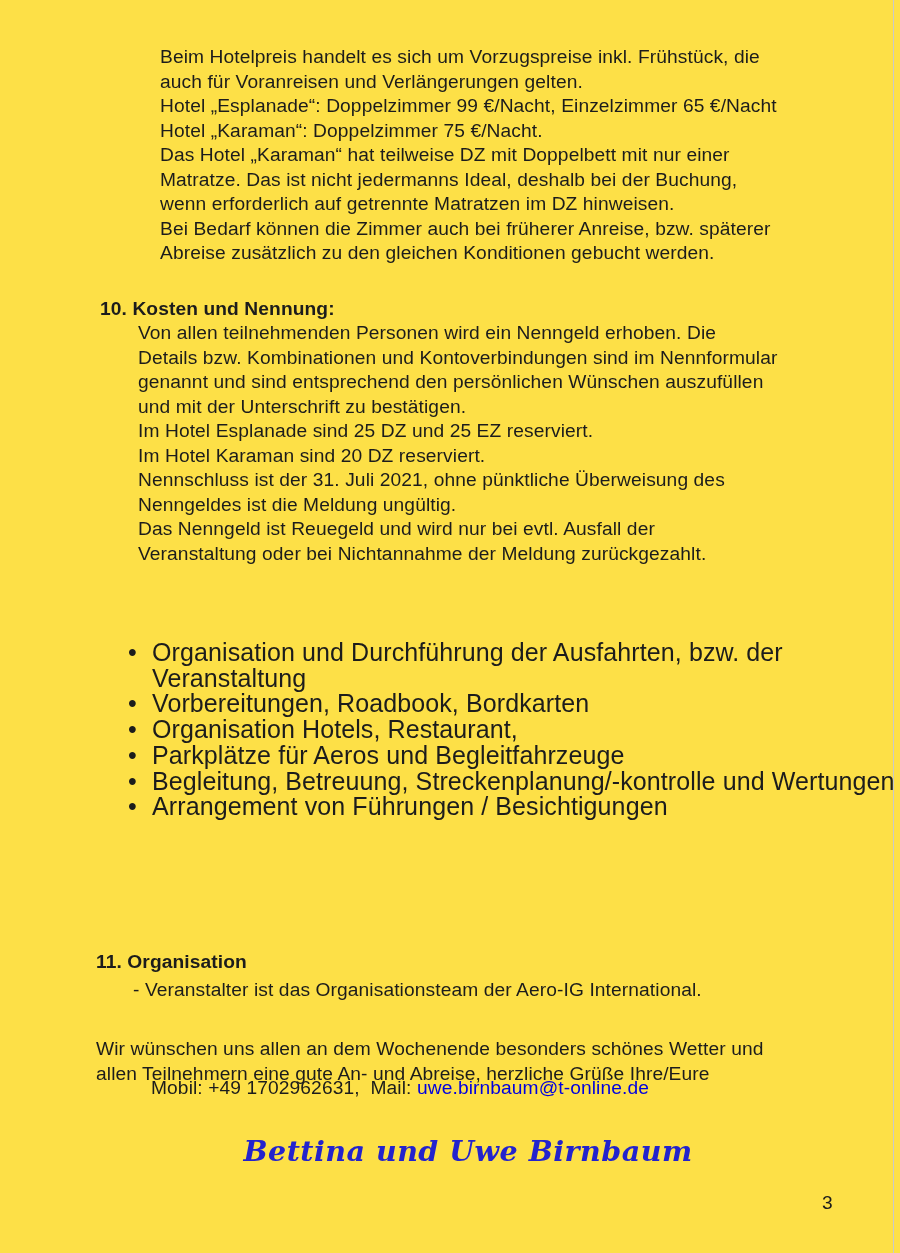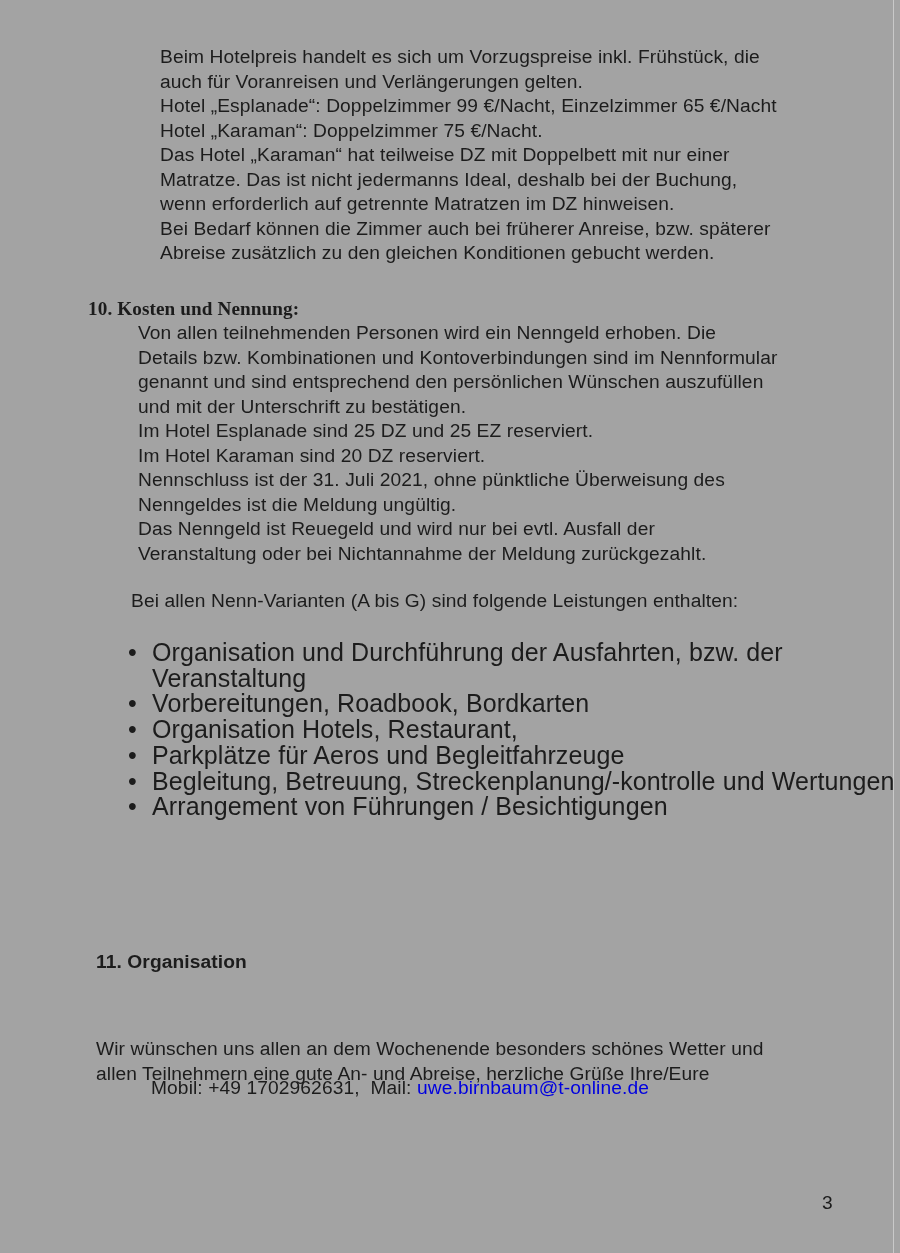--- a/index.html
+++ b/index.html
@@ -4,21 +4,21 @@
 <style>
   html,body{margin:0;padding:0;}
   body{
     width:900px;height:1253px;
     background:#ffffff;
     font-family:"Liberation Sans", sans-serif;
     color:#1c1c1c;
     position:relative;
     overflow:hidden;
   }
-  .page{position:absolute;inset:0;background:#a3a3a3;}
+  .page{position:absolute;inset:0;background:#fde047;}
   .blk{
     position:absolute;
     font-size:19.2px;
     line-height:24.5px;
     white-space:pre-line;
     letter-spacing:0.1px;
   }
   .bold{font-weight:bold;}
   .bullets{
     position:absolute;
@@ -65,55 +65,56 @@
   <div class="blk" style="left:160px; top:45px;">Beim Hotelpreis handelt es sich um Vorzugspreise inkl. Frühstück, die
 auch für Voranreisen und Verlängerungen gelten.
 Hotel „Esplanade“: Doppelzimmer 99 €/Nacht, Einzelzimmer 65 €/Nacht
 Hotel „Karaman“: Doppelzimmer 75 €/Nacht.
 Das Hotel „Karaman“ hat teilweise DZ mit Doppelbett mit nur einer
 Matratze. Das ist nicht jedermanns Ideal, deshalb bei der Buchung,
 wenn erforderlich auf getrennte Matratzen im DZ hinweisen.
 Bei Bedarf können die Zimmer auch bei früherer Anreise, bzw. späterer
 Abreise zusätzlich zu den gleichen Konditionen gebucht werden.</div>
 
-  <div class="blk bold" style="left:88px; top:297px;font-family:Liberation Serif, serif;">10. Kosten und Nennung:</div>
+  <div class="blk bold" style="left:100px; top:297px;">10. Kosten und Nennung:</div>
 
   <div class="blk" style="left:131px; top:321px;margin-left:7px;">Von allen teilnehmenden Personen wird ein Nenngeld erhoben. Die
 Details bzw. Kombinationen und Kontoverbindungen sind im Nennformular
 genannt und sind entsprechend den persönlichen Wünschen auszufüllen
 und mit der Unterschrift zu bestätigen.
 Im Hotel Esplanade sind 25 DZ und 25 EZ reserviert.
 Im Hotel Karaman sind 20 DZ reserviert.
 Nennschluss ist der 31. Juli 2021, ohne pünktliche Überweisung des
 Nenngeldes ist die Meldung ungültig.
 Das Nenngeld ist Reuegeld und wird nur bei evtl. Ausfall der
 Veranstaltung oder bei Nichtannahme der Meldung zurückgezahlt.</div>
 
-  <div class="blk" style="left:131px; top:589px;">Bei allen Nenn-Varianten (A bis G) sind folgende Leistungen enthalten:</div>
 
   <ul class="bullets" style="left:128px; top:640px;">
     <li class="dot"><span>Organisation und Durchführung der Ausfahrten, bzw. der Veranstaltung</span></li>
     <li class="dot"><span>Vorbereitungen, Roadbook, Bordkarten</span></li>
     <li class="dot"><span>Organisation Hotels, Restaurant,</span></li>
     <li class="dot"><span>Parkplätze für Aeros und Begleitfahrzeuge</span></li>
     <li class="dot"><span>Begleitung, Betreuung, Streckenplanung/-kontrolle und Wertungen</span></li>
     <li class="dot"><span>Arrangement von Führungen / Besichtigungen</span></li>
   </ul>
 
 
   <div class="blk bold" style="left:96px; top:950px;">11. Organisation</div>
 
+  <div class="blk" style="left:133px; top:978px;">- Veranstalter ist das Organisationsteam der Aero-IG International.</div>
 
 
 
   <div class="blk" style="left:151px; top:1051px;">
     <span>Mobil: +49 1702962631,&nbsp; Mail: </span><a class="email">uwe.birnbaum@t-online.de</a>
   </div>
 
   <div class="blk" style="left:96px; top:1037px;">Wir wünschen uns allen an dem Wochenende besonders schönes Wetter und
 allen Teilnehmern eine gute An- und Abreise, herzliche Grüße Ihre/Eure</div>
 
+  <div class="signature" style="top:1134px;">Bettina und Uwe Birnbaum</div>
 
   <div class="pageno" style="left:822px; top:1192px;">3</div>
 
   <div class="edge-line"></div>
 
 </div>
 
 </body></html>

